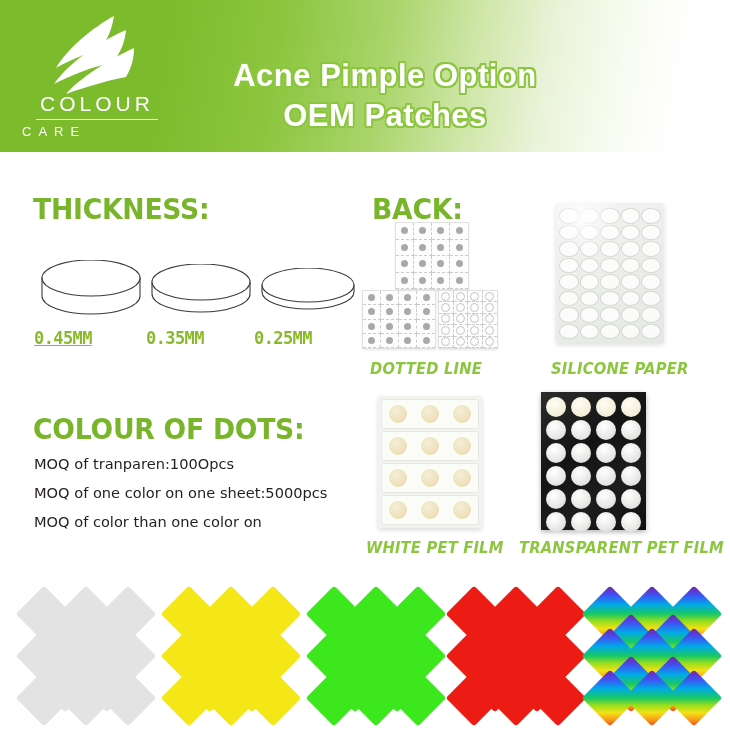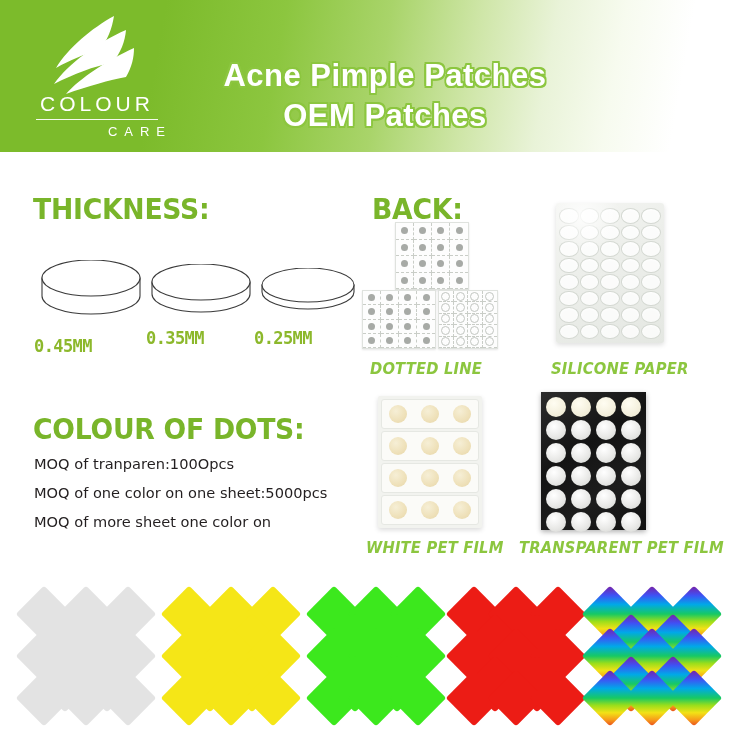--- a/index.html
+++ b/index.html
@@ -27,21 +27,21 @@
   .logo-name{
     position:absolute;left:0;top:78px;width:150px;text-align:center;
     color:#ffffff;font-size:21px;letter-spacing:4px;
     font-family:"Liberation Sans",sans-serif;font-weight:400;
   }
   .logo-rule{
     position:absolute;left:14px;top:105px;width:122px;height:1px;
     background:rgba(255,255,255,.92);
   }
   .logo-sub{
-    position:absolute;left:0;top:110px;width:150px;text-align:right;
+    position:absolute;left:0;top:110px;width:150px;text-align:left;
     color:#ffffff;font-size:13px;letter-spacing:7px;font-weight:400;
   }
   .banner-titles{
     position:absolute;left:175px;top:56px;width:420px;text-align:center;
   }
   .banner-titles div{
     color:#ffffff;font-size:31px;font-weight:bold;line-height:40px;
     letter-spacing:.5px;
     text-shadow:
       -1.6px -1.6px 0 #8cc63f, 1.6px -1.6px 0 #8cc63f,
@@ -187,21 +187,21 @@
         <path d="M92 2 C 70 14, 46 34, 34 54 C 48 46, 62 40, 76 37 C 86 27, 90 14, 92 2 Z" fill="#ffffff"></path>
         <path d="M104 16 C 76 28, 46 50, 32 70 C 52 60, 72 52, 90 49 C 99 39, 103 27, 104 16 Z" fill="#ffffff"></path>
         <path d="M112 34 C 86 46, 58 64, 44 80 C 66 72, 88 66, 104 63 C 110 53, 112 43, 112 34 Z" fill="#ffffff"></path>
       </svg>
       <div class="logo-name">COLOUR</div>
       <div class="logo-rule"></div>
       <div class="logo-sub">CARE</div>
     </div>
 
     <div class="banner-titles">
-      <div>Acne Pimple Patches</div>
+      <div>Acne Pimple Option</div>
       <div>OEM Patches</div>
     </div>
   </div>
 
   <div class="heading" id="h-thickness">THICKNESS:</div>
 
   <div class="discs">
     <div class="disc" style="left:8px;top:2px;">
       <svg width="106" height="62" viewBox="0 0 106 62">
         <path d="M4 18 L4 36 A49 18 0 0 0 102 36 L102 18 Z" fill="#ffffff" stroke="#3a3a3a" stroke-width="1.1"></path>
@@ -216,21 +216,21 @@
     </div>
     <div class="disc" style="left:228px;top:10px;">
       <svg width="100" height="50" viewBox="0 0 100 50">
         <path d="M4 17 L4 24 A46 17 0 0 0 96 24 L96 17 Z" fill="#ffffff" stroke="#3a3a3a" stroke-width="1.1"></path>
         <ellipse cx="50" cy="17" rx="46" ry="17" fill="#ffffff" stroke="#3a3a3a" stroke-width="1.1"></ellipse>
       </svg>
     </div>
   </div>
 
   <div class="mmlabels">
-    <div class="mm" style="left:4px;top:8px;">0.45MM</div>
+    <div class="mm" style="left:4px;top:0;text-decoration:underline;">0.45MM</div>
     <div class="mm" style="left:116px;top:0;">0.35MM</div>
     <div class="mm" style="left:224px;top:0;">0.25MM</div>
   </div>
 
   <div class="heading" id="h-back">BACK:</div>
 
   <div class="dotted-wrap">
 
     <div class="sheet" style="left:33px;top:0;width:72px;height:66px;">
       <div class="cellgrid" id="grid-top" style="grid-template-columns:repeat(4,1fr);grid-template-rows:repeat(4,1fr);">
@@ -451,21 +451,21 @@
   </div>
 
   <div class="caption" id="cap-dotted">DOTTED LINE</div>
   <div class="caption" id="cap-silicone">SILICONE PAPER</div>
 
   <div class="heading" id="h-colour">COLOUR OF DOTS:</div>
 
   <div class="bodytext">
     <p>MOQ of tranparen:100Opcs</p>
     <p>MOQ of one color on one sheet:5000pcs</p>
-    <p>MOQ of more sheet one color on</p>
+    <p>MOQ of color than one color on</p>
   </div>
 
   <div class="whitepet">
     <div class="wrow">
         <div class="wdot"></div>
         <div class="wdot"></div>
         <div class="wdot"></div>
       </div>
     <div class="wrow">
         <div class="wdot"></div>

